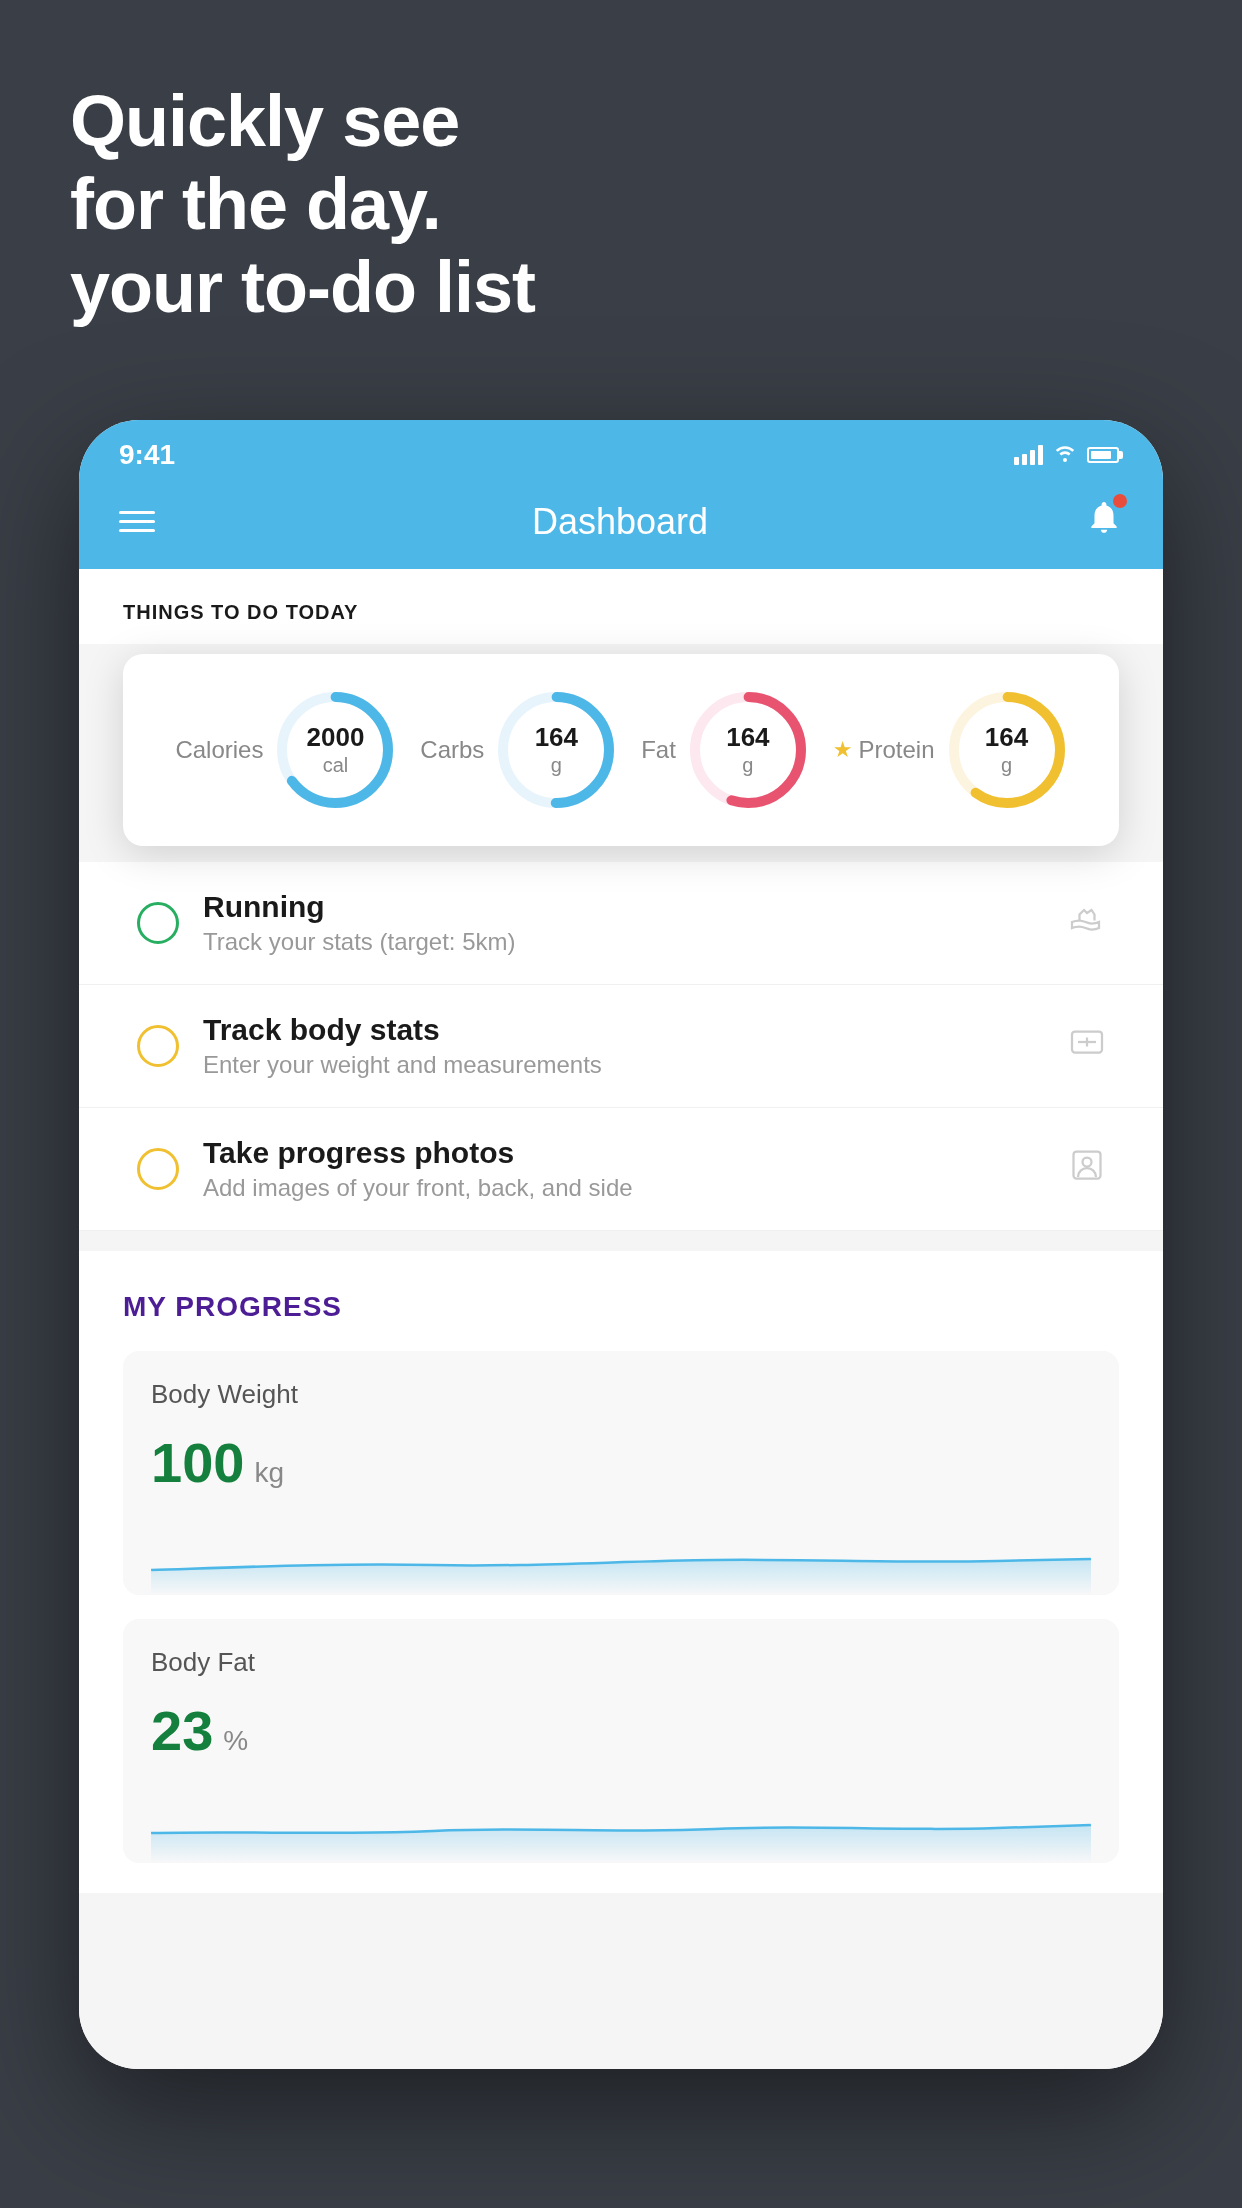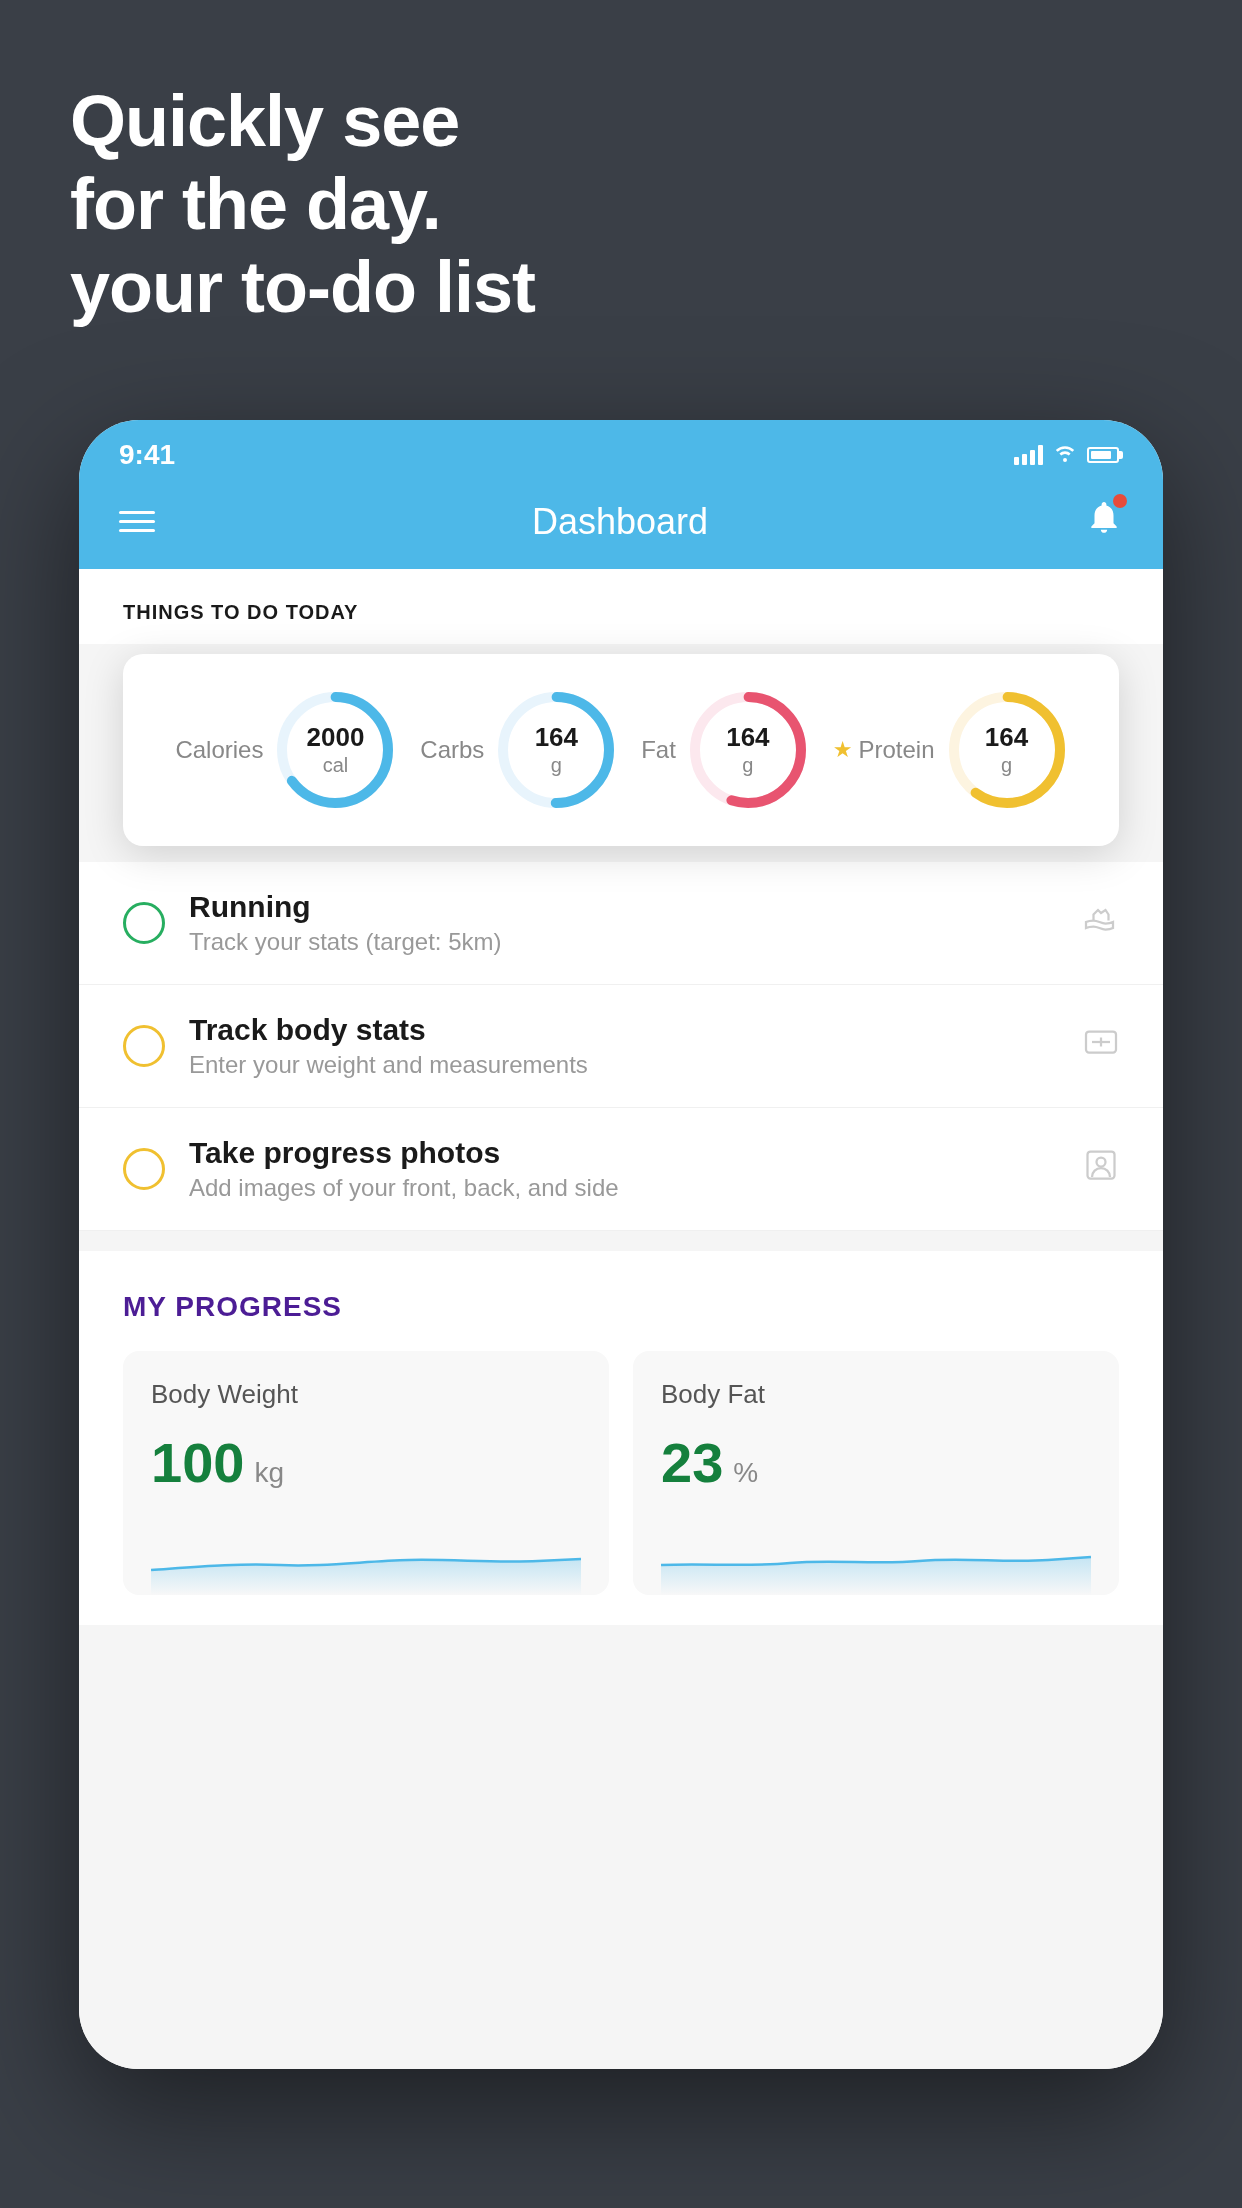--- a/index.html
+++ b/index.html
@@ -218,21 +218,21 @@
 
     
     .todo-list {
       background: #ffffff;
       margin-top: 16px;
     }
 
     .todo-item {
       display: flex;
       align-items: center;
-      padding: 28px 44px;
+      padding: 28px 58px;
       border-bottom: 1px solid #f0f0f0;
       gap: 24px;
     }
 
     .todo-circle {
       width: 42px;
       height: 42px;
       border-radius: 50%;
       border: 3px solid #27ae60;
       flex-shrink: 0;
@@ -281,20 +281,21 @@
       font-size: 28px;
       font-weight: 800;
       color: #4c1d95;
       letter-spacing: 1px;
       margin-bottom: 28px;
     }
 
     .progress-cards {
       display: flex;
       gap: 24px;
+      flex-direction: column;
     }
 
     .progress-card {
       flex: 1;
       background: #f8f8f8;
       border-radius: 16px;
       padding: 28px 28px 0;
       overflow: hidden;
     }
 

